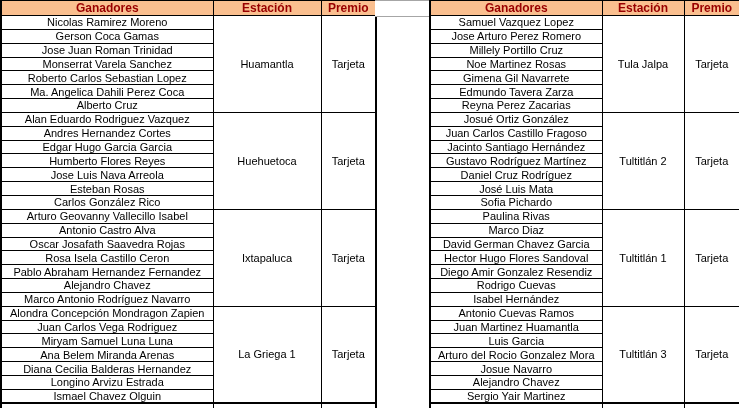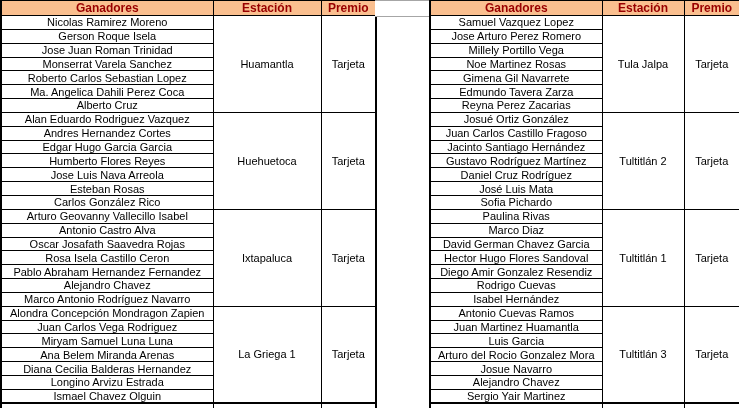--- a/index.html
+++ b/index.html
@@ -53,21 +53,21 @@
         <th>Premio</th>
       </tr>
     </thead>
     <tbody>
       <tr>
           <td>Nicolas Ramirez Moreno</td>
           <td rowspan="7">Huamantla</td>
           <td rowspan="7">Tarjeta</td>
         </tr>
       <tr>
-          <td>Gerson Roque Isela</td>
+          <td>Gerson Coca Gamas</td>
         </tr>
       <tr>
           <td>Jose Juan Roman Trinidad</td>
         </tr>
       <tr>
           <td>Monserrat Varela Sanchez</td>
         </tr>
       <tr>
           <td>Roberto Carlos Sebastian Lopez</td>
         </tr>
@@ -176,21 +176,21 @@
     <tbody>
       <tr>
           <td>Samuel Vazquez Lopez</td>
           <td rowspan="7">Tula Jalpa</td>
           <td rowspan="7">Tarjeta</td>
         </tr>
       <tr>
           <td>Jose Arturo Perez Romero</td>
         </tr>
       <tr>
-          <td>Millely Portillo Vega</td>
+          <td>Millely Portillo Cruz</td>
         </tr>
       <tr>
           <td>Noe Martinez Rosas</td>
         </tr>
       <tr>
           <td>Gimena Gil Navarrete</td>
         </tr>
       <tr>
           <td>Edmundo Tavera Zarza</td>
         </tr>

